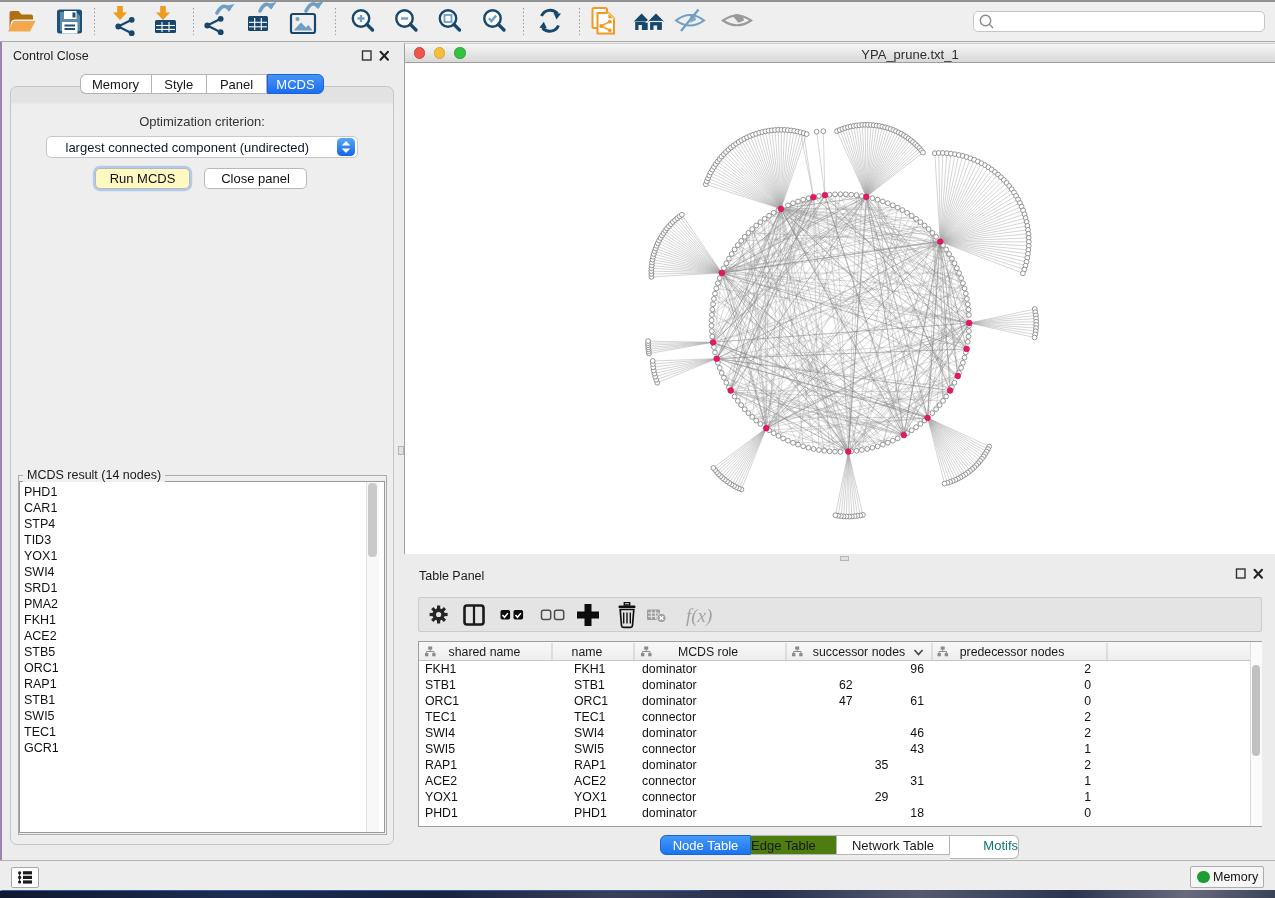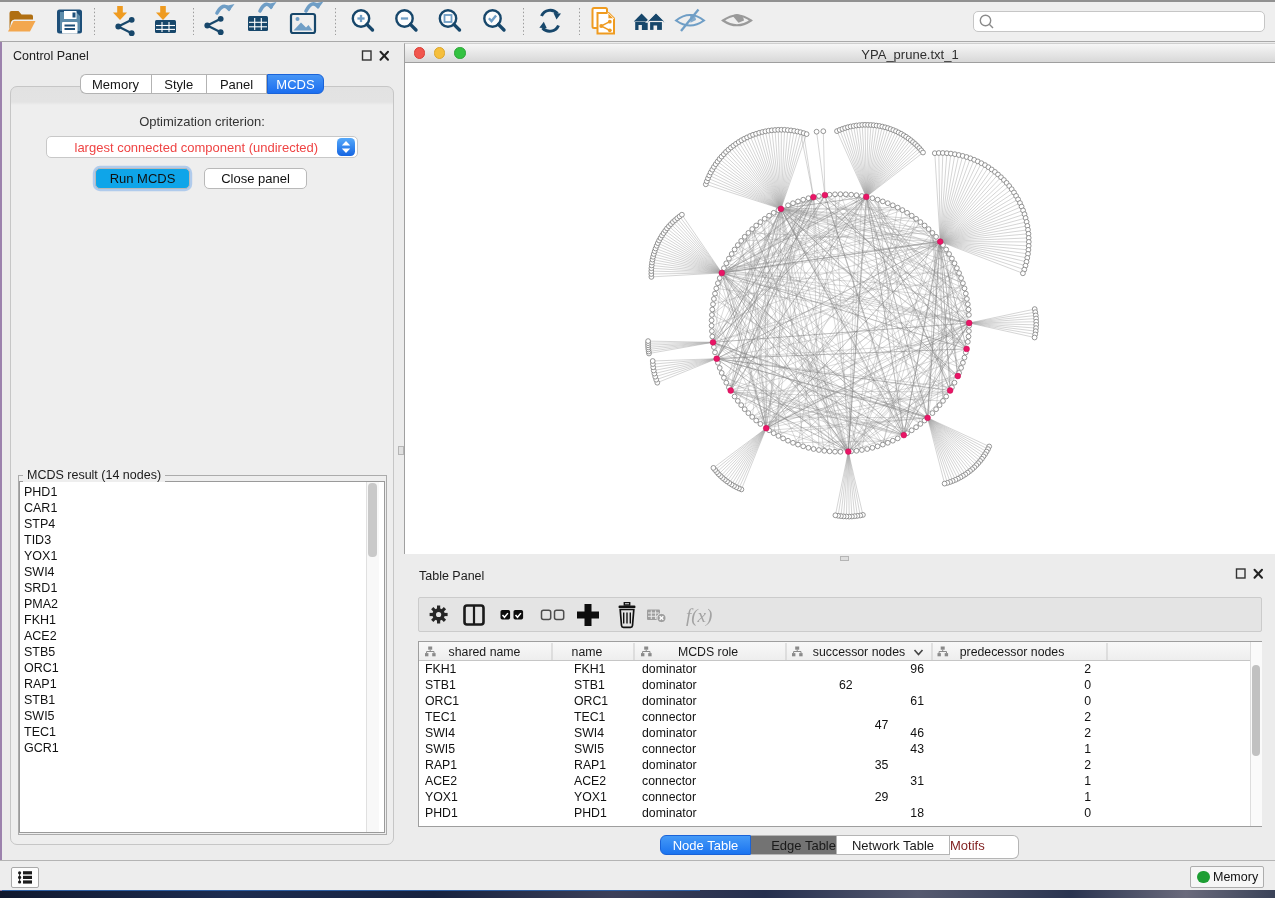--- a/index.html
+++ b/index.html
@@ -105,43 +105,43 @@
     <path d="M723,20.5 Q737,10.5 751,20.5 Q737,30 723,20.5 Z" fill="none" stroke="#9a9a9a" stroke-width="2.2"></path>
     <path d="M732.5,15.8 a7,7 0 0 1 11.5,4.6 l-5.5,2.3 z" fill="#9a9a9a"></path>
   </svg>
 <div class="abs" style="left:973px;top:10.5px;width:292px;height:21px;background:#fff;border:1px solid #c6c6c6;border-radius:5px"></div>
 <svg class="abs" style="left:978px;top:13px" width="18" height="18" viewBox="0 0 18 18">
     <circle cx="7.5" cy="7.5" r="5.2" fill="none" stroke="#8b8b8b" stroke-width="1.4"></circle>
     <line x1="11.3" y1="11.3" x2="15" y2="15" stroke="#8b8b8b" stroke-width="1.4"></line>
   </svg>
 <div class="abs" style="left:0;top:42px;width:1275px;height:818px;background:#ececec"></div>
 <div class="abs" style="left:0;top:42px;width:1.5px;height:849px;background:#9c82ad"></div>
-<div class="abs" style="left:13px;top:49px;font-size:12.5px;color:#1c1c1c">Control Panel</div>
+<div class="abs" style="left:13px;top:49px;font-size:12.5px;color:#1c1c1c">Control Close</div>
 <svg width="30" height="14" viewBox="0 0 30 14" style="position:absolute;left:361px;top:49px">
     <rect x="1.5" y="2" width="8.5" height="9" fill="none" stroke="#333" stroke-width="1.4"></rect>
     <g stroke="#222" stroke-width="2" stroke-linecap="round">
       <line x1="19.5" y1="2.8" x2="27" y2="10.8"></line>
       <line x1="27" y1="2.8" x2="19.5" y2="10.8"></line>
     </g>
   </svg>
 <div class="abs" style="left:79.5px;top:74px;width:71.0px;height:19.5px;background:#fff;color:#151515;border:1px solid #b3b3b3;border-right:none;border-radius:6px 0 0 6px;font-size:13px;text-align:center;line-height:19px;z-index:3">Memory</div>
 <div class="abs" style="left:150.5px;top:74px;width:55.5px;height:19.5px;background:#fff;color:#151515;border:1px solid #b3b3b3;border-right:none;font-size:13px;text-align:center;line-height:19px;z-index:3">Style</div>
 <div class="abs" style="left:206.0px;top:74px;width:61.0px;height:19.5px;background:#fff;color:#151515;border:1px solid #b3b3b3;font-size:13px;text-align:center;line-height:19px;z-index:3">Panel</div>
 <div class="abs" style="left:267.0px;top:74px;width:57.0px;height:19.5px;background:linear-gradient(180deg,#4695f5,#1b6ef0);color:#fff;border:1px solid #1a63d8;border-radius:0 6px 6px 0;font-size:13px;text-align:center;line-height:19px;z-index:3">MCDS</div>
 <div class="abs" style="left:10px;top:85.5px;width:384px;height:759.5px;border:1px solid #c6c6c6;border-radius:7px;background:linear-gradient(180deg,#e2e2e2 0px,#e3e3e3 15px,#eeeeee 18px,#eeeeee 100%);z-index:1"></div>
 <div class="abs" style="left:10px;top:114px;width:384px;text-align:center;font-size:13px;color:#333;z-index:2">Optimization criterion:</div>
 <div class="abs" style="left:45.5px;top:135.5px;width:312px;height:22px;background:#fff;border:1px solid #c8c8c8;border-radius:5px;z-index:2">
-    <div style="position:absolute;left:28px;top:3px;font-size:13px;color:#ef4444">largest connected component (undirected)</div>
+    <div style="position:absolute;left:19px;top:3px;font-size:13px;color:#0f172a">largest connected component (undirected)</div>
     <div style="position:absolute;right:1.5px;top:1.5px;width:18px;height:18px;border-radius:4.5px;background:linear-gradient(180deg,#55a9fa,#1565e2)"></div>
     <svg style="position:absolute;right:1.5px;top:1.5px" width="18" height="18" viewBox="0 0 18 18">
       <path d="M4.8,7.6 l4.2,-4.5 l4.2,4.5 z" fill="#fff"></path>
       <path d="M4.8,10.6 l4.2,4.5 l4.2,-4.5 z" fill="#fff"></path>
     </svg>
   </div>
-<div class="abs" style="left:95px;top:168px;width:95px;height:20.5px;background:#0ea5e9;border:1px solid #b9b9b9;border-radius:5px;box-shadow:0 0 0 2.2px rgba(125,175,235,.55);font-size:13px;color:#111;text-align:center;line-height:19px;z-index:2">Run MCDS</div>
+<div class="abs" style="left:95px;top:168px;width:95px;height:20.5px;background:#fef9c3;border:1px solid #b9b9b9;border-radius:5px;box-shadow:0 0 0 2.2px rgba(125,175,235,.55);font-size:13px;color:#111;text-align:center;line-height:19px;z-index:2">Run MCDS</div>
 <div class="abs" style="left:204px;top:168px;width:103px;height:20.5px;background:#fff;border:1px solid #b9b9b9;border-radius:5px;font-size:13px;color:#111;text-align:center;line-height:19px;z-index:2">Close panel</div>
 <div class="abs" style="left:18px;top:475px;width:369px;height:360px;border:1px solid #ababab;z-index:2"></div>
 <div class="abs" style="left:23px;top:468px;padding:0 4px;background:#eee;font-size:12.5px;color:#1a1a1a;z-index:3">MCDS result (14 nodes)</div>
 <div class="abs" style="left:19px;top:481px;width:366px;height:352px;background:#fff;border:1px solid #9a9a9a;z-index:2"></div>
 <div class="abs" style="left:366px;top:482px;width:13px;height:350px;background:#f8f8f8;border-left:1px solid #e0e0e0;z-index:3"></div>
 <div class="abs" style="left:368px;top:483px;width:9px;height:74px;background:#c9c9c9;border-radius:4px;z-index:4"></div>
 <div class="abs" style="left:24px;top:484px;font-size:12.5px;color:#111;z-index:3">
     <div style="height:16px;line-height:16px">PHD1</div>
     <div style="height:16px;line-height:16px">CAR1</div>
     <div style="height:16px;line-height:16px">STP4</div>
@@ -1187,21 +1187,21 @@
     <div style="position:absolute;left:420px;top:16px;width:85px;height:16px;line-height:16px">62</div>
     <div style="position:absolute;left:587px;top:16px;width:85px;text-align:right;height:16px;line-height:16px">0</div>
     <div style="position:absolute;left:6px;top:32px;height:16px;line-height:16px">ORC1</div>
     <div style="position:absolute;left:155px;top:32px;height:16px;line-height:16px">ORC1</div>
     <div style="position:absolute;left:223px;top:32px;height:16px;line-height:16px">dominator</div>
     <div style="position:absolute;left:420px;top:32px;width:85px;text-align:right;height:16px;line-height:16px">61</div>
     <div style="position:absolute;left:587px;top:32px;width:85px;text-align:right;height:16px;line-height:16px">0</div>
     <div style="position:absolute;left:6px;top:48px;height:16px;line-height:16px">TEC1</div>
     <div style="position:absolute;left:155px;top:48px;height:16px;line-height:16px">TEC1</div>
     <div style="position:absolute;left:223px;top:48px;height:16px;line-height:16px">connector</div>
-    <div style="position:absolute;left:420px;top:56px;width:85px;text-align:center;height:16px;line-height:16px">47</div>
+    <div style="position:absolute;left:420px;top:32px;width:85px;text-align:left;height:16px;line-height:16px">47</div>
     <div style="position:absolute;left:587px;top:48px;width:85px;text-align:right;height:16px;line-height:16px">2</div>
     <div style="position:absolute;left:6px;top:64px;height:16px;line-height:16px">SWI4</div>
     <div style="position:absolute;left:155px;top:64px;height:16px;line-height:16px">SWI4</div>
     <div style="position:absolute;left:223px;top:64px;height:16px;line-height:16px">dominator</div>
     <div style="position:absolute;left:420px;top:64px;width:85px;text-align:right;height:16px;line-height:16px">46</div>
     <div style="position:absolute;left:587px;top:64px;width:85px;text-align:right;height:16px;line-height:16px">2</div>
     <div style="position:absolute;left:6px;top:80px;height:16px;line-height:16px">SWI5</div>
     <div style="position:absolute;left:155px;top:80px;height:16px;line-height:16px">SWI5</div>
     <div style="position:absolute;left:223px;top:80px;height:16px;line-height:16px">connector</div>
     <div style="position:absolute;left:420px;top:80px;width:85px;text-align:right;height:16px;line-height:16px">43</div>
@@ -1223,23 +1223,23 @@
     <div style="position:absolute;left:587px;top:128px;width:85px;text-align:right;height:16px;line-height:16px">1</div>
     <div style="position:absolute;left:6px;top:144px;height:16px;line-height:16px">PHD1</div>
     <div style="position:absolute;left:155px;top:144px;height:16px;line-height:16px">PHD1</div>
     <div style="position:absolute;left:223px;top:144px;height:16px;line-height:16px">dominator</div>
     <div style="position:absolute;left:420px;top:144px;width:85px;text-align:right;height:16px;line-height:16px">18</div>
     <div style="position:absolute;left:587px;top:144px;width:85px;text-align:right;height:16px;line-height:16px">0</div>
   </div>
 <div class="abs" style="left:1249.5px;top:642px;width:12px;height:184px;background:#fafafa;border-left:1px solid #ddd"></div>
 <div class="abs" style="left:1251.5px;top:665px;width:8px;height:91px;background:#c1c1c1;border-radius:4px"></div>
 <div class="abs" style="left:660px;top:835px;width:91px;height:20px;background:linear-gradient(180deg,#459af7,#1b74f0);color:#fff;border:1px solid #1a63d8;border-radius:6px 0 0 6px;font-size:13px;text-align:center;line-height:19px">Node Table</div>
-<div class="abs" style="left:751px;top:835px;width:86px;height:20px;background:#737373;color:#1a1a1a;border:1px solid #b5b5b5;border-left:none;font-size:13px;text-align:right;line-height:19px">Edge Table</div>
+<div class="abs" style="left:751px;top:835px;width:86px;height:20px;background:#4d7c0f;color:#1a1a1a;border:1px solid #b5b5b5;border-left:none;font-size:13px;text-align:left;line-height:19px">Edge Table</div>
 <div class="abs" style="left:837px;top:835px;width:113px;height:20px;background:#fff;color:#1a1a1a;border:1px solid #b5b5b5;border-left:none;font-size:13px;text-align:center;line-height:19px">Network Table</div>
-<div class="abs" style="left:950px;top:835px;width:69px;height:24px;background:#fff;color:#7f1d1d;border:1px solid #b5b5b5;border-left:none;border-radius:0 6px 6px 0;font-size:13px;text-align:left;line-height:19px">Motifs</div>
+<div class="abs" style="left:950px;top:835px;width:69px;height:24px;background:#fff;color:#0f766e;border:1px solid #b5b5b5;border-left:none;border-radius:0 6px 6px 0;font-size:13px;text-align:right;line-height:19px">Motifs</div>
 <div class="abs" style="left:0;top:860px;width:1275px;height:30px;background:#ededed;border-top:1px solid #b4b4b4"></div>
 <div class="abs" style="left:11px;top:866.5px;width:28px;height:21px;background:#fdfdfd;border:1px solid #a9a9a9;border-radius:2px"></div>
 <svg class="abs" style="left:11px;top:866.5px" width="28" height="21" viewBox="0 0 28 21">
     <g fill="#1c1c1c">
       <rect x="7" y="4.2" width="3.2" height="3.2" rx="1.6"></rect>
       <rect x="12" y="4.2" width="9" height="3.2"></rect>
       <rect x="7" y="8.8" width="3.2" height="3.2" rx="1.6"></rect>
       <rect x="12" y="8.8" width="9" height="3.2"></rect>
       <rect x="7" y="13.4" width="3.2" height="3.2" rx="1.6"></rect>
       <rect x="12" y="13.4" width="9" height="3.2"></rect>

